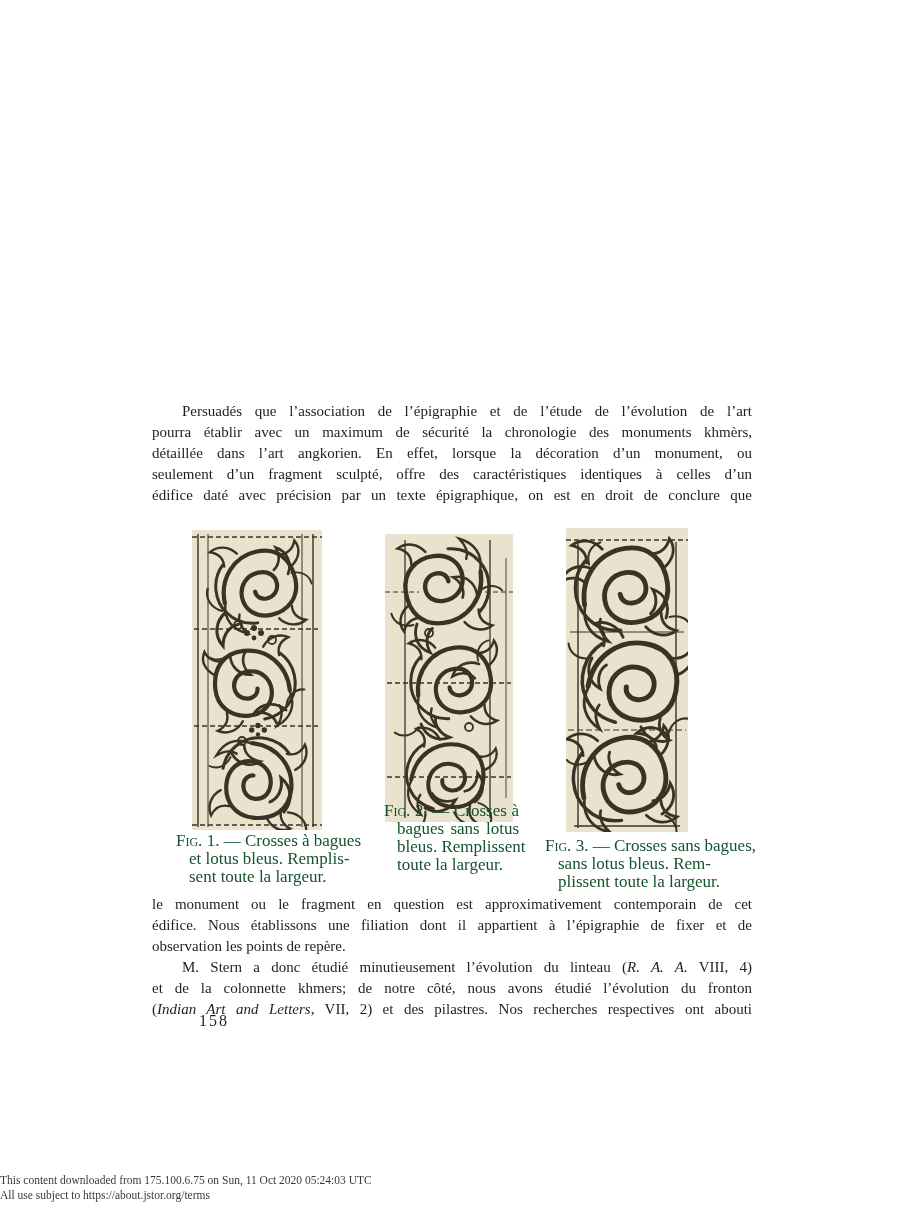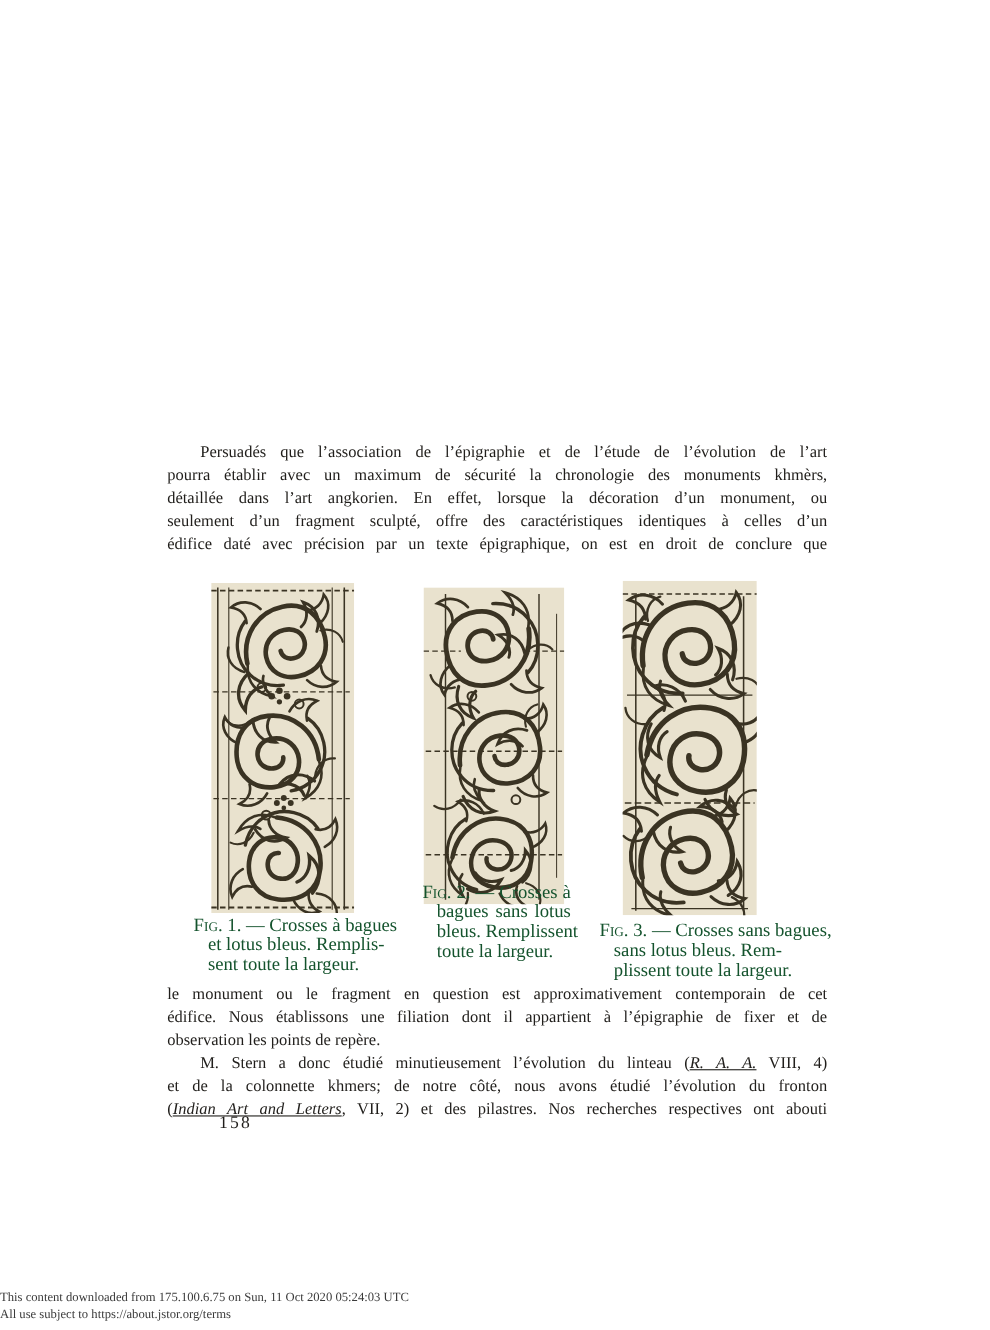--- a/index.html
+++ b/index.html
@@ -22,21 +22,21 @@
   .bodytext {
     position:absolute; left:152px; width:600px;
     font-size:15px; line-height:21px;
   }
   #para1 { top:401px; }
   #para2 { top:894px; }
 
   .tline { white-space:nowrap; }
   .just  { text-align:justify; text-align-last:justify; text-justify:inter-word; }
   .indent{ text-indent:30px; }
-  .it { font-style:italic;text-decoration:underline; }
+  .it { font-style:italic; }
   .sc { font-variant:small-caps; }
 
   .fig { position:absolute; }
   .fig svg { display:block; }
 
   .cap {
     position:absolute;
     font-size:17px; line-height:18px; color:#14532d;
   }
   .cap .tline { white-space:nowrap; }

